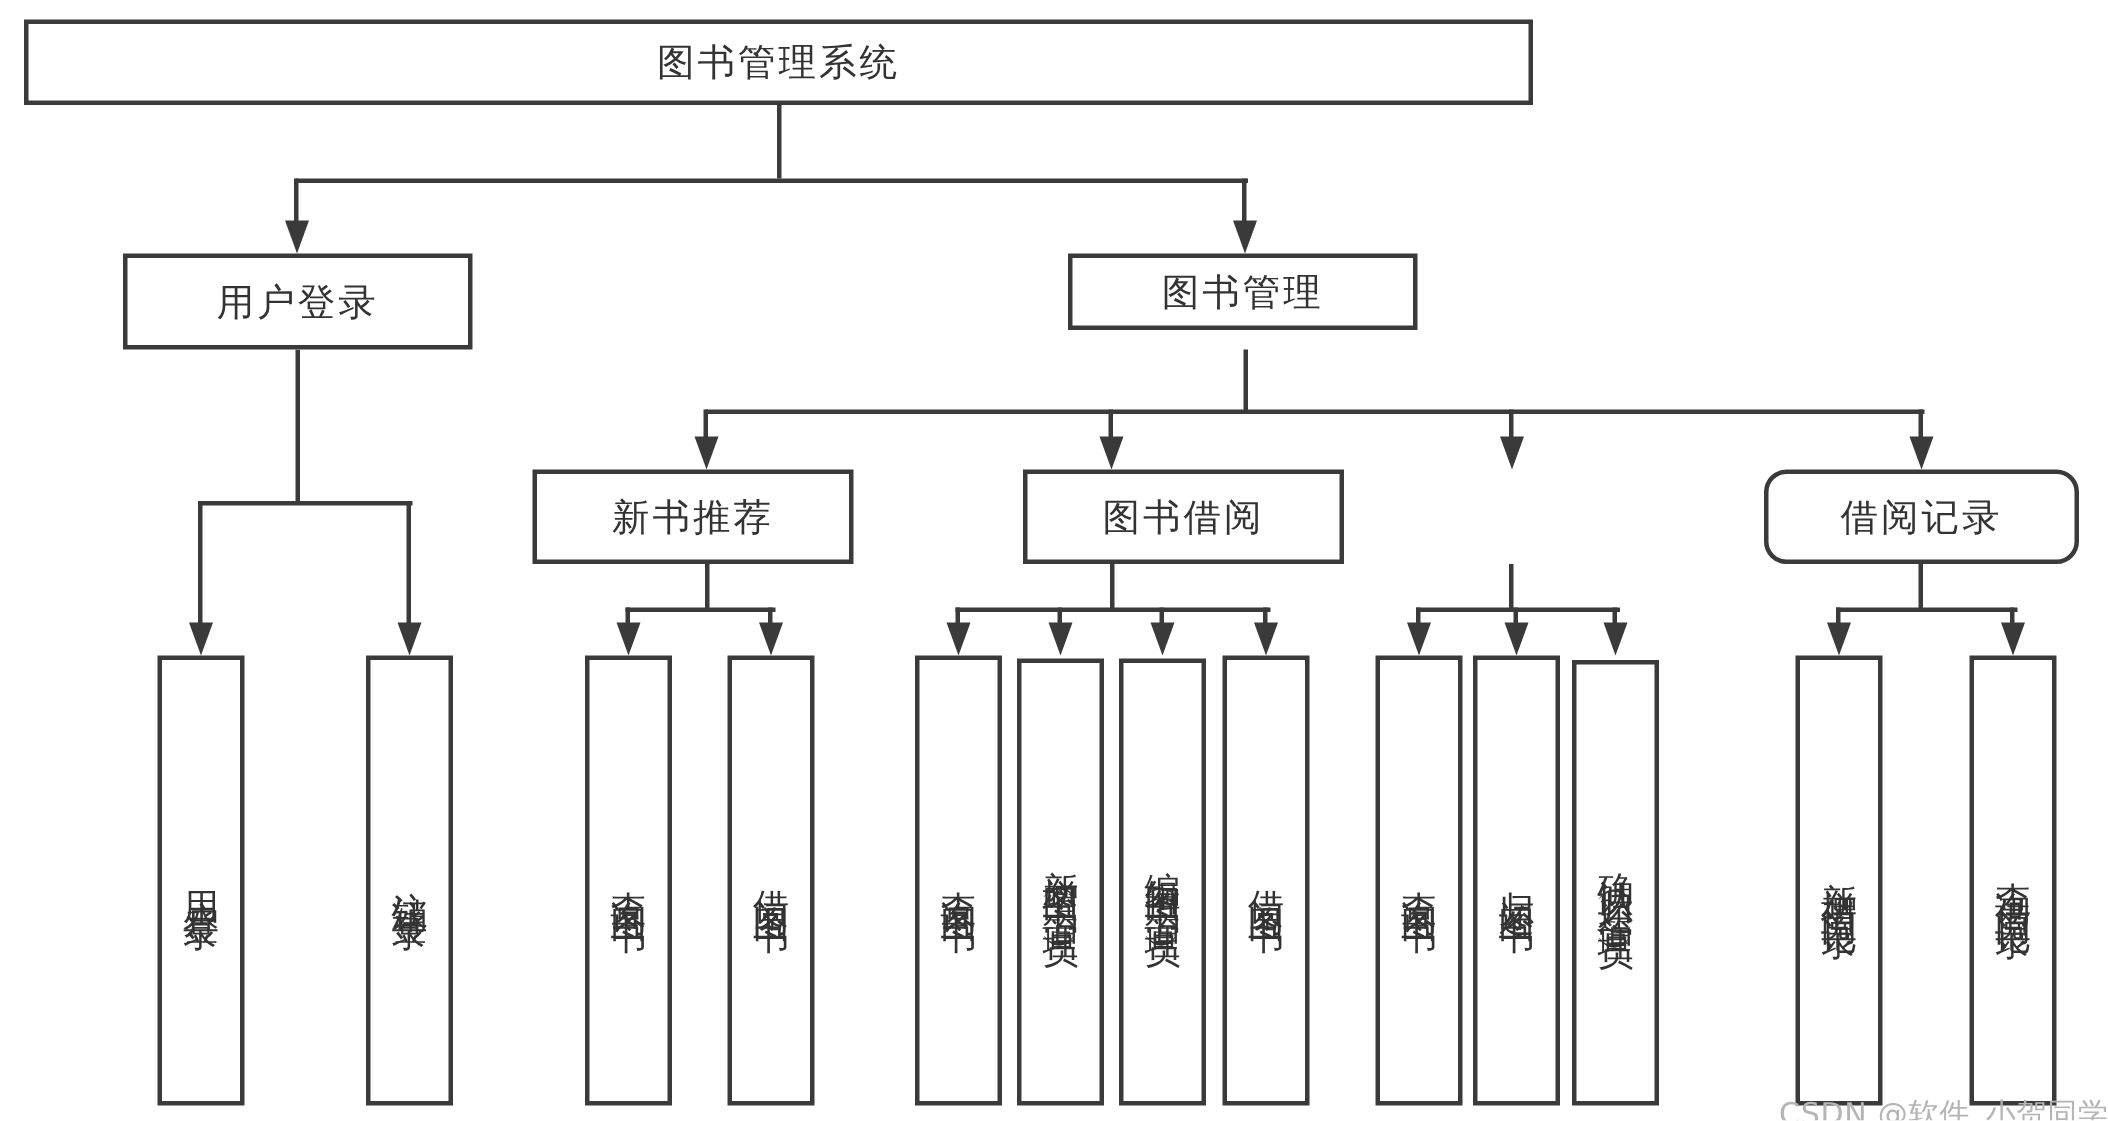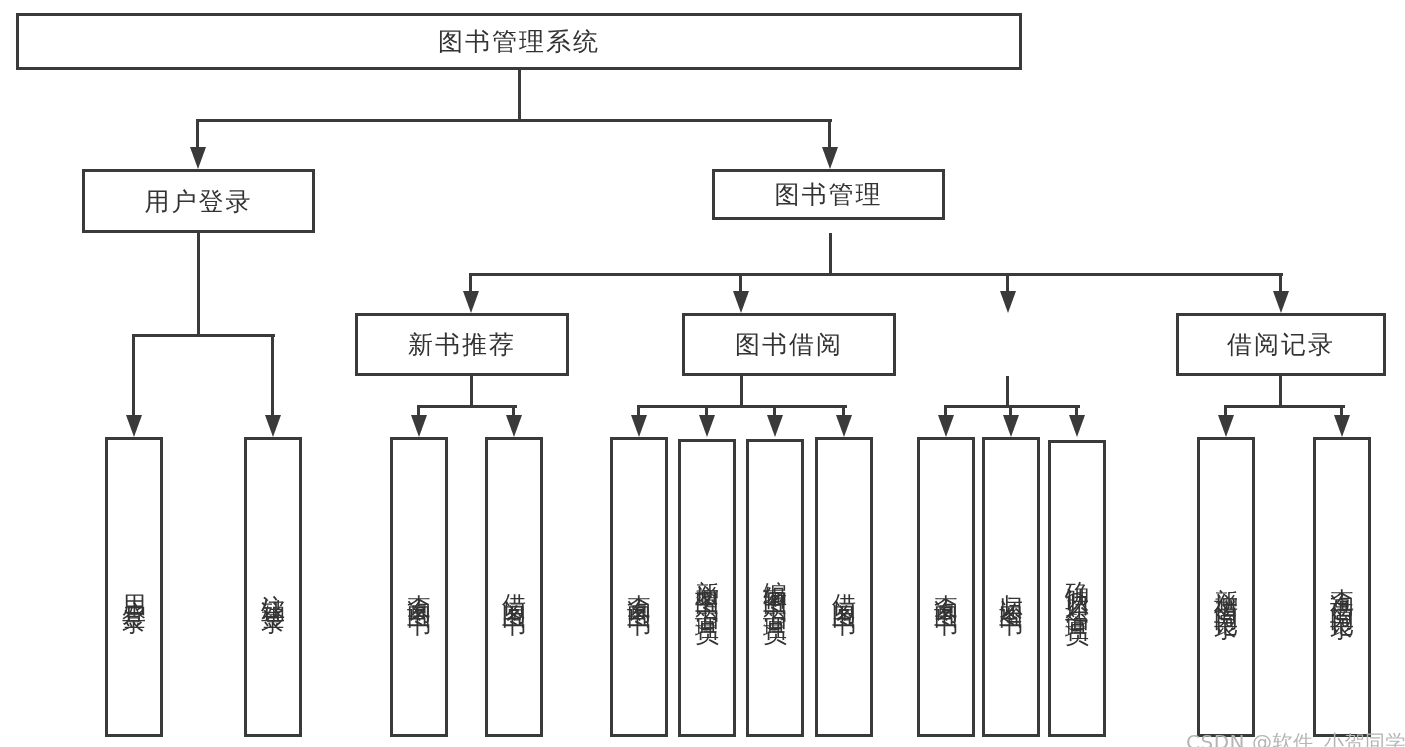--- a/index.html
+++ b/index.html
@@ -95,21 +95,21 @@
   <div class="arrow" style="left:733px;top:273px;height:40px;"></div>
   <div class="arrow" style="left:1000px;top:273px;height:40px;"></div>
   <div class="arrow" style="left:1273px;top:273px;height:40px;"></div>
 
   <div class="box" style="left:355px;top:313px;width:214px;height:63px;">
     <span>新书推荐</span>
   </div>
   <div class="box" style="left:634px;top:313px;width:214px;height:63px;margin-left:48px;">
     <span>图书借阅</span>
   </div>
-  <div class="box" style="left:1176px;top:313px;width:210px;height:63px;">
+  <div class="box" style="left:1176px;top:313px;width:210px;height:63px;border-radius:15px;">
     <span>借阅记录</span>
   </div>
 
   <div class="vline" style="left:470px;top:376px;height:31px;"></div>
   <div class="hline" style="left:417px;top:405px;width:100px;"></div>
   <div class="arrow" style="left:411px;top:405px;height:32px;"></div>
   <div class="arrow" style="left:506px;top:405px;height:32px;"></div>
 
   <div class="vline" style="left:740px;top:376px;height:31px;"></div>
   <div class="hline" style="left:637px;top:405px;width:210px;"></div>

